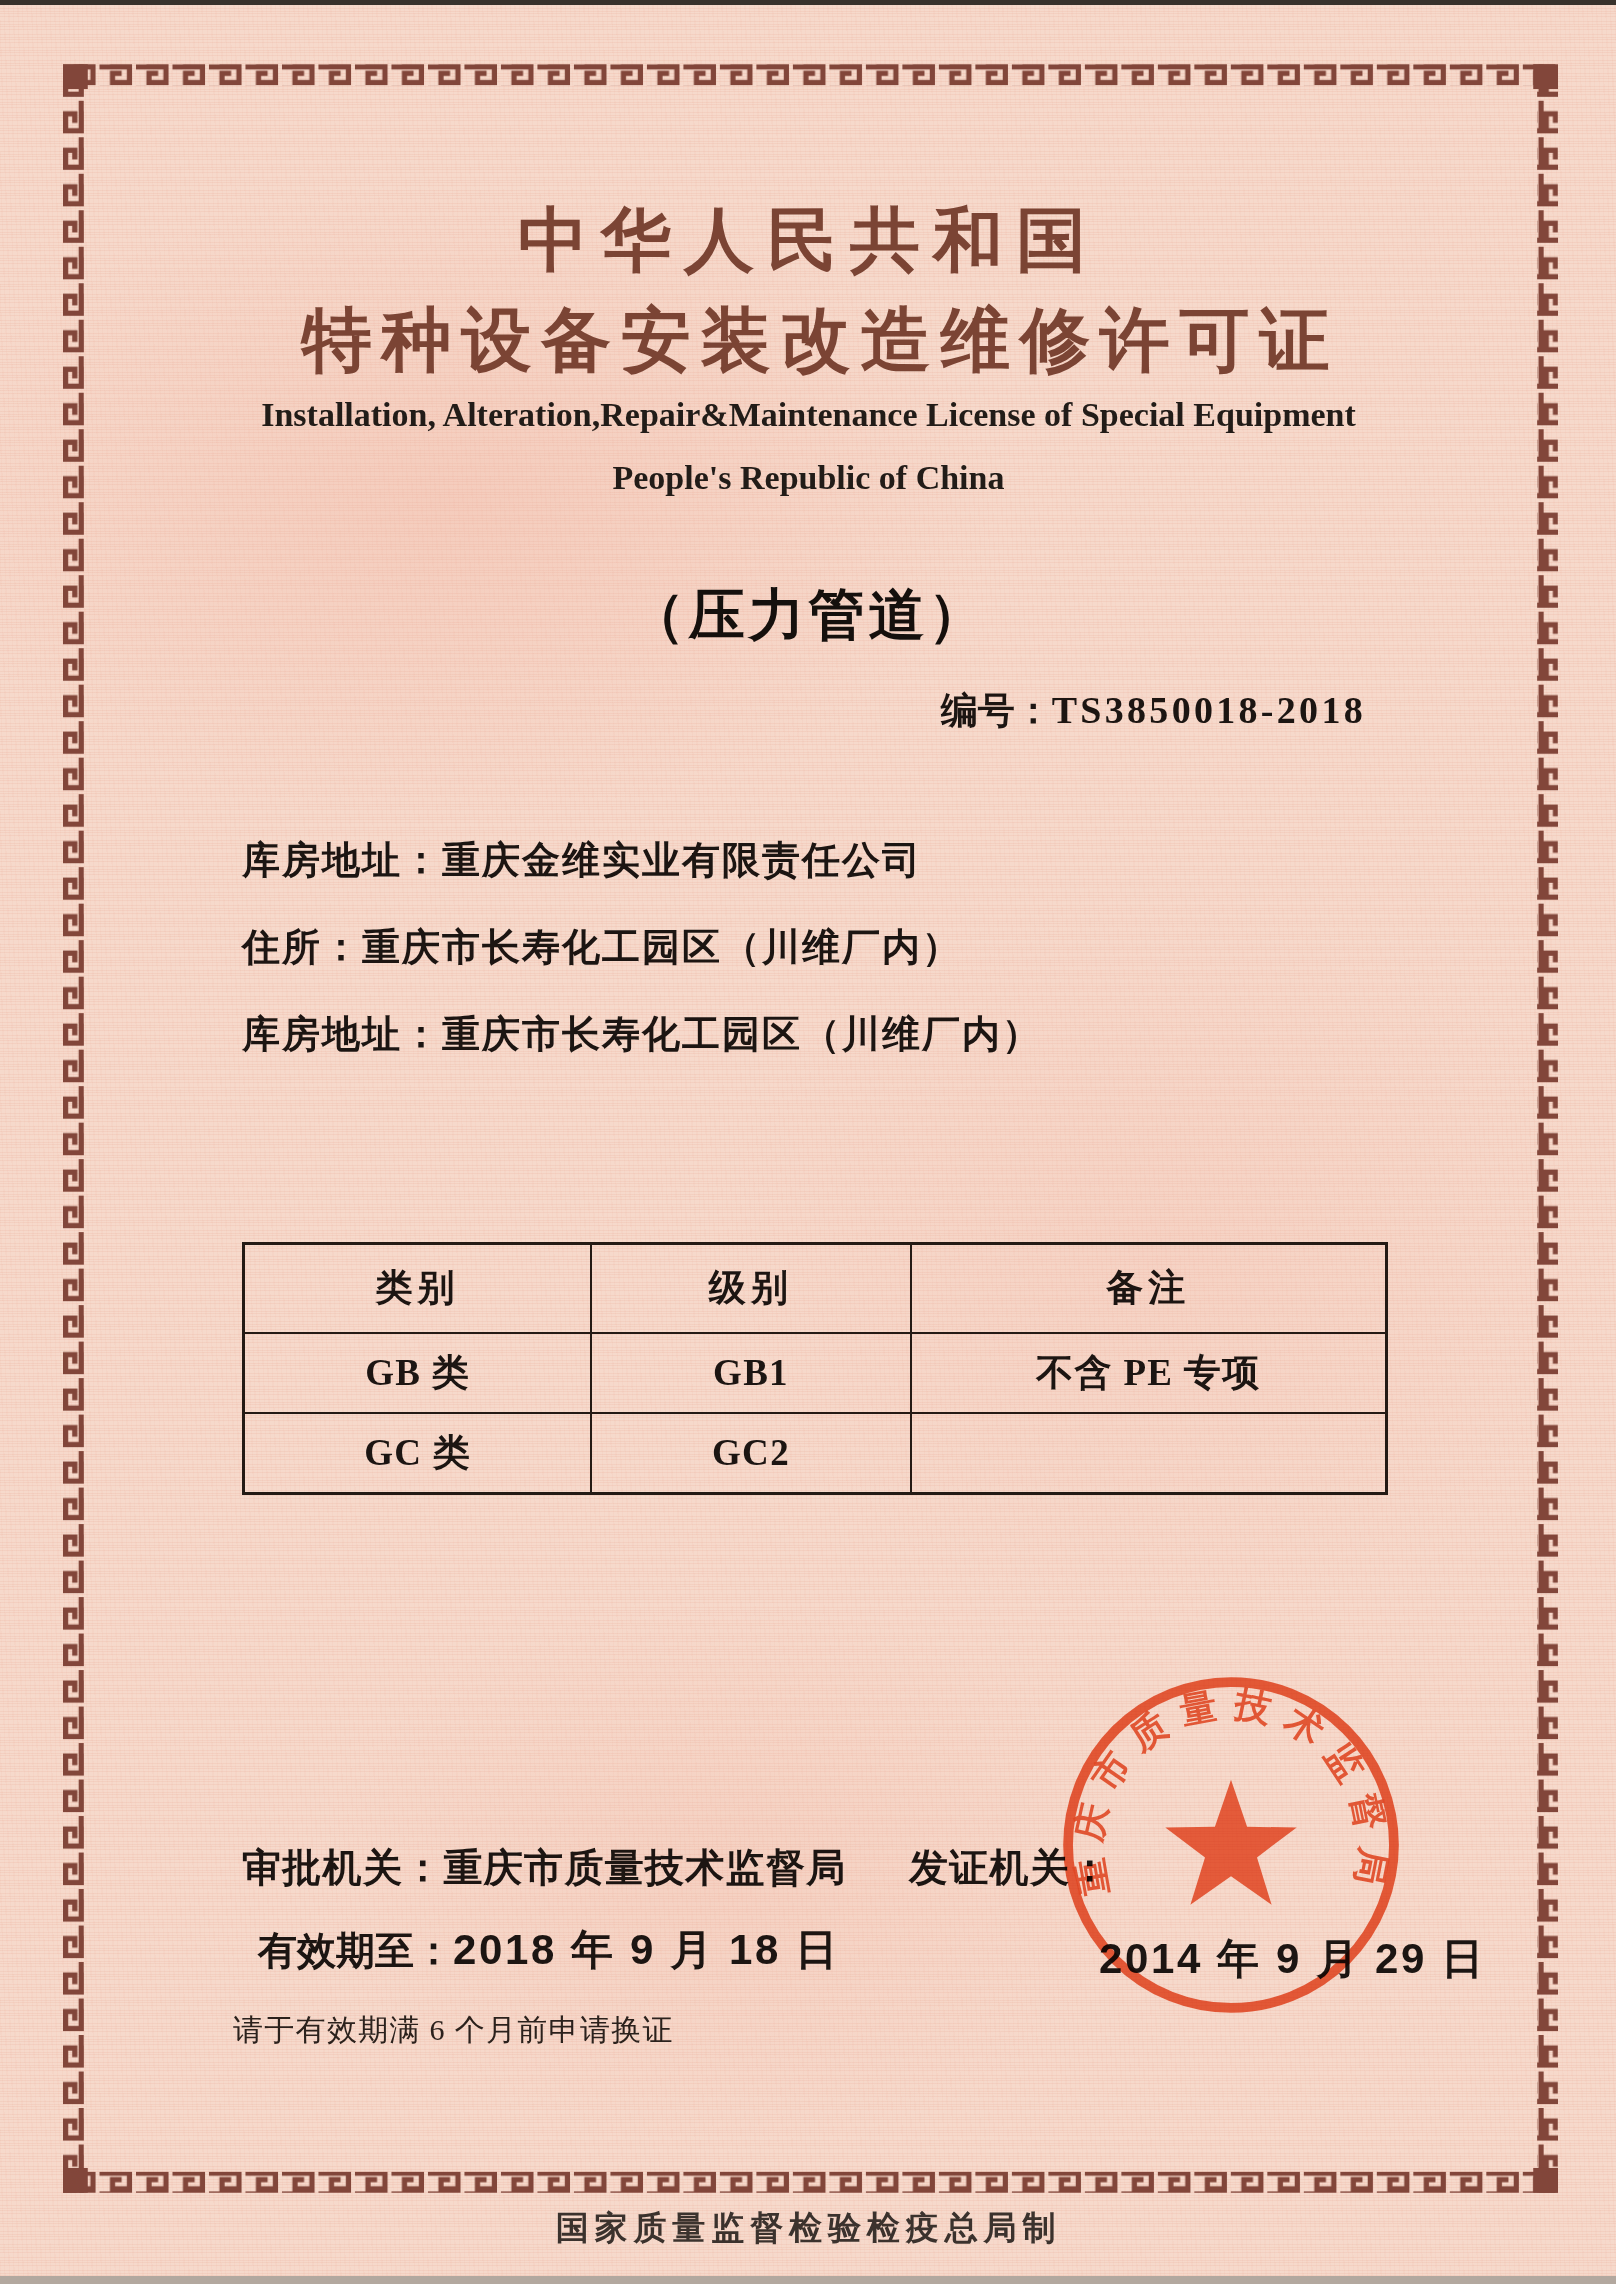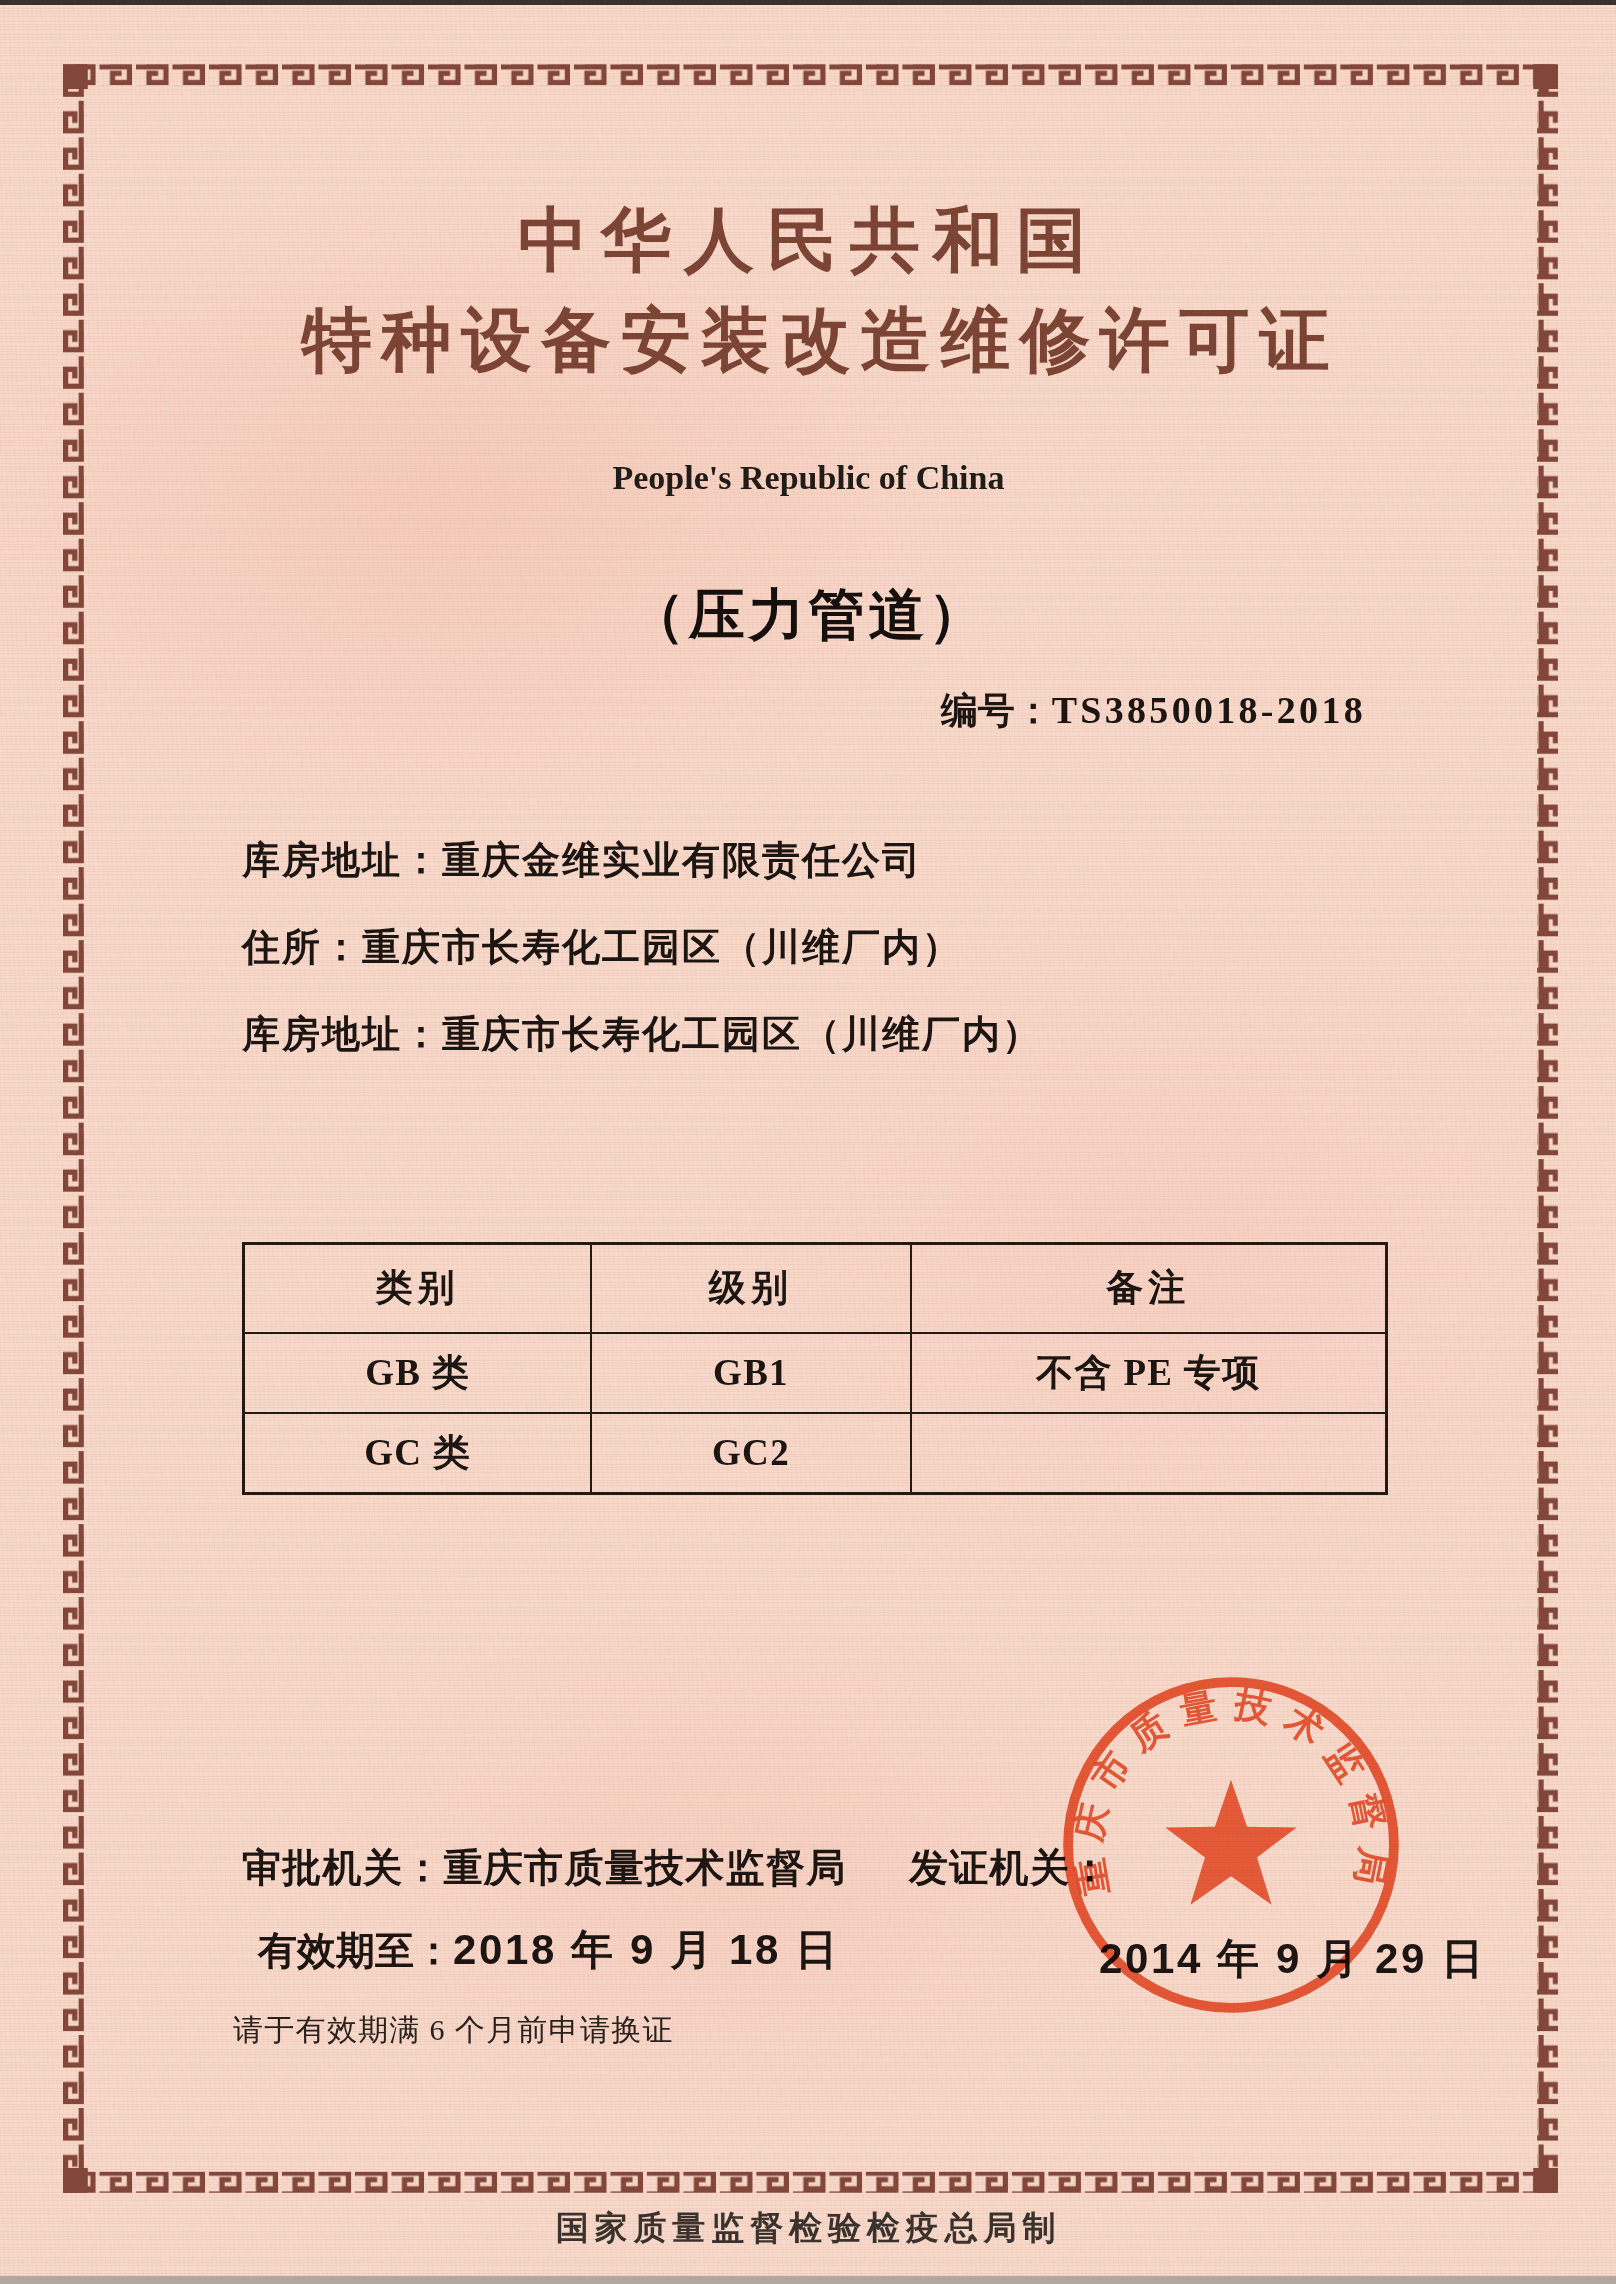--- a/index.html
+++ b/index.html
@@ -88,20 +88,21 @@
     <rect x="0" y="0" width="32" height="3266" fill="url(#mv)"></rect>
     <rect x="2262" y="0" width="32" height="3266" fill="url(#mv)"></rect>
     <rect x="0" y="0" width="38" height="38" fill="#82463a"></rect>
     <rect x="2256" y="0" width="38" height="38" fill="#82463a"></rect>
     <rect x="0" y="3228" width="38" height="38" fill="#82463a"></rect>
     <rect x="2256" y="3228" width="38" height="38" fill="#82463a"></rect>
   </svg>
 
   <div class="abs centered title-cn-1">中华人民共和国</div>
   <div class="abs centered title-cn-2">特种设备安装改造维修许可证</div>
+  <div class="abs centered title-en title-en-1">Installation, Alteration,Repair&amp;Maintenance License of Special Equipment</div>
   <div class="abs centered title-en title-en-2">People's Republic of China</div>
   <div class="abs centered category-line">（压力管道）</div>
 
   <div class="abs serial-line">
     <span>编号：</span><span class="serial-value">TS3850018-2018</span>
   </div>
 
   <div class="abs info-line info-1">
     <span>库房地址：</span><span>重庆金维实业有限责任公司</span>
   </div>

